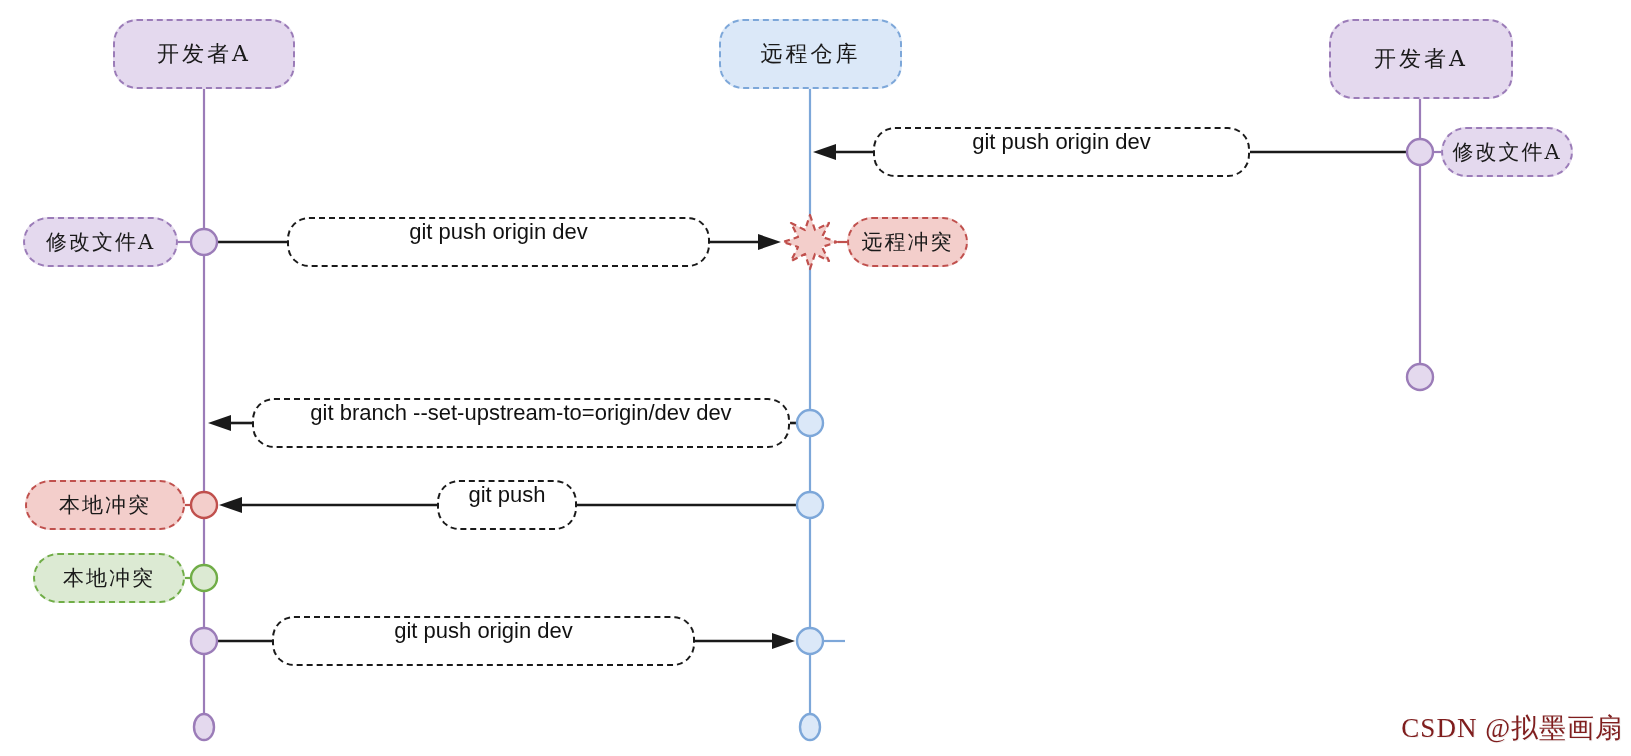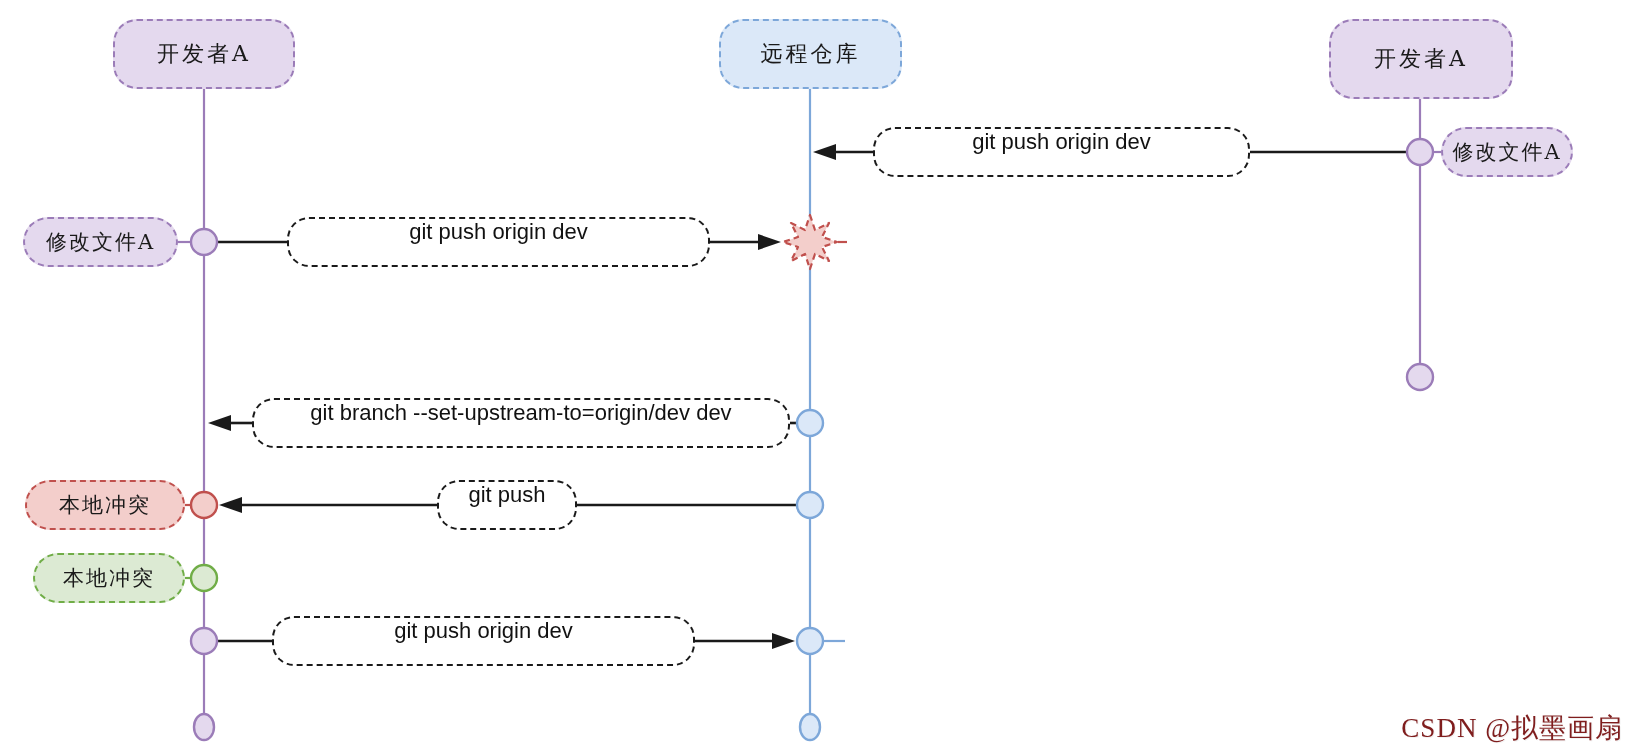--- a/index.html
+++ b/index.html
@@ -135,20 +135,23 @@
   <div class="pill purple header" style="left:1329px;top:19px;width:184px;height:80px">
     <span>开发者A</span>
   </div>
 
   <div class="pill purple" style="left:1441px;top:127px;width:132px;height:50px">
     <span>修改文件A</span>
   </div>
   <div class="pill purple" style="left:23px;top:217px;width:155px;height:50px">
     <span>修改文件A</span>
   </div>
+  <div class="pill red" style="left:847px;top:217px;width:121px;height:50px">
+    <span>远程冲突</span>
+  </div>
   <div class="pill red" style="left:25px;top:480px;width:160px;height:50px">
     <span>本地冲突</span>
   </div>
   <div class="pill green" style="left:33px;top:553px;width:152px;height:50px">
     <span>本地冲突</span>
   </div>
 
   <div class="cmd" style="left:873px;top:127px;width:377px;height:50px">
     <span>git push origin dev</span>
   </div>

